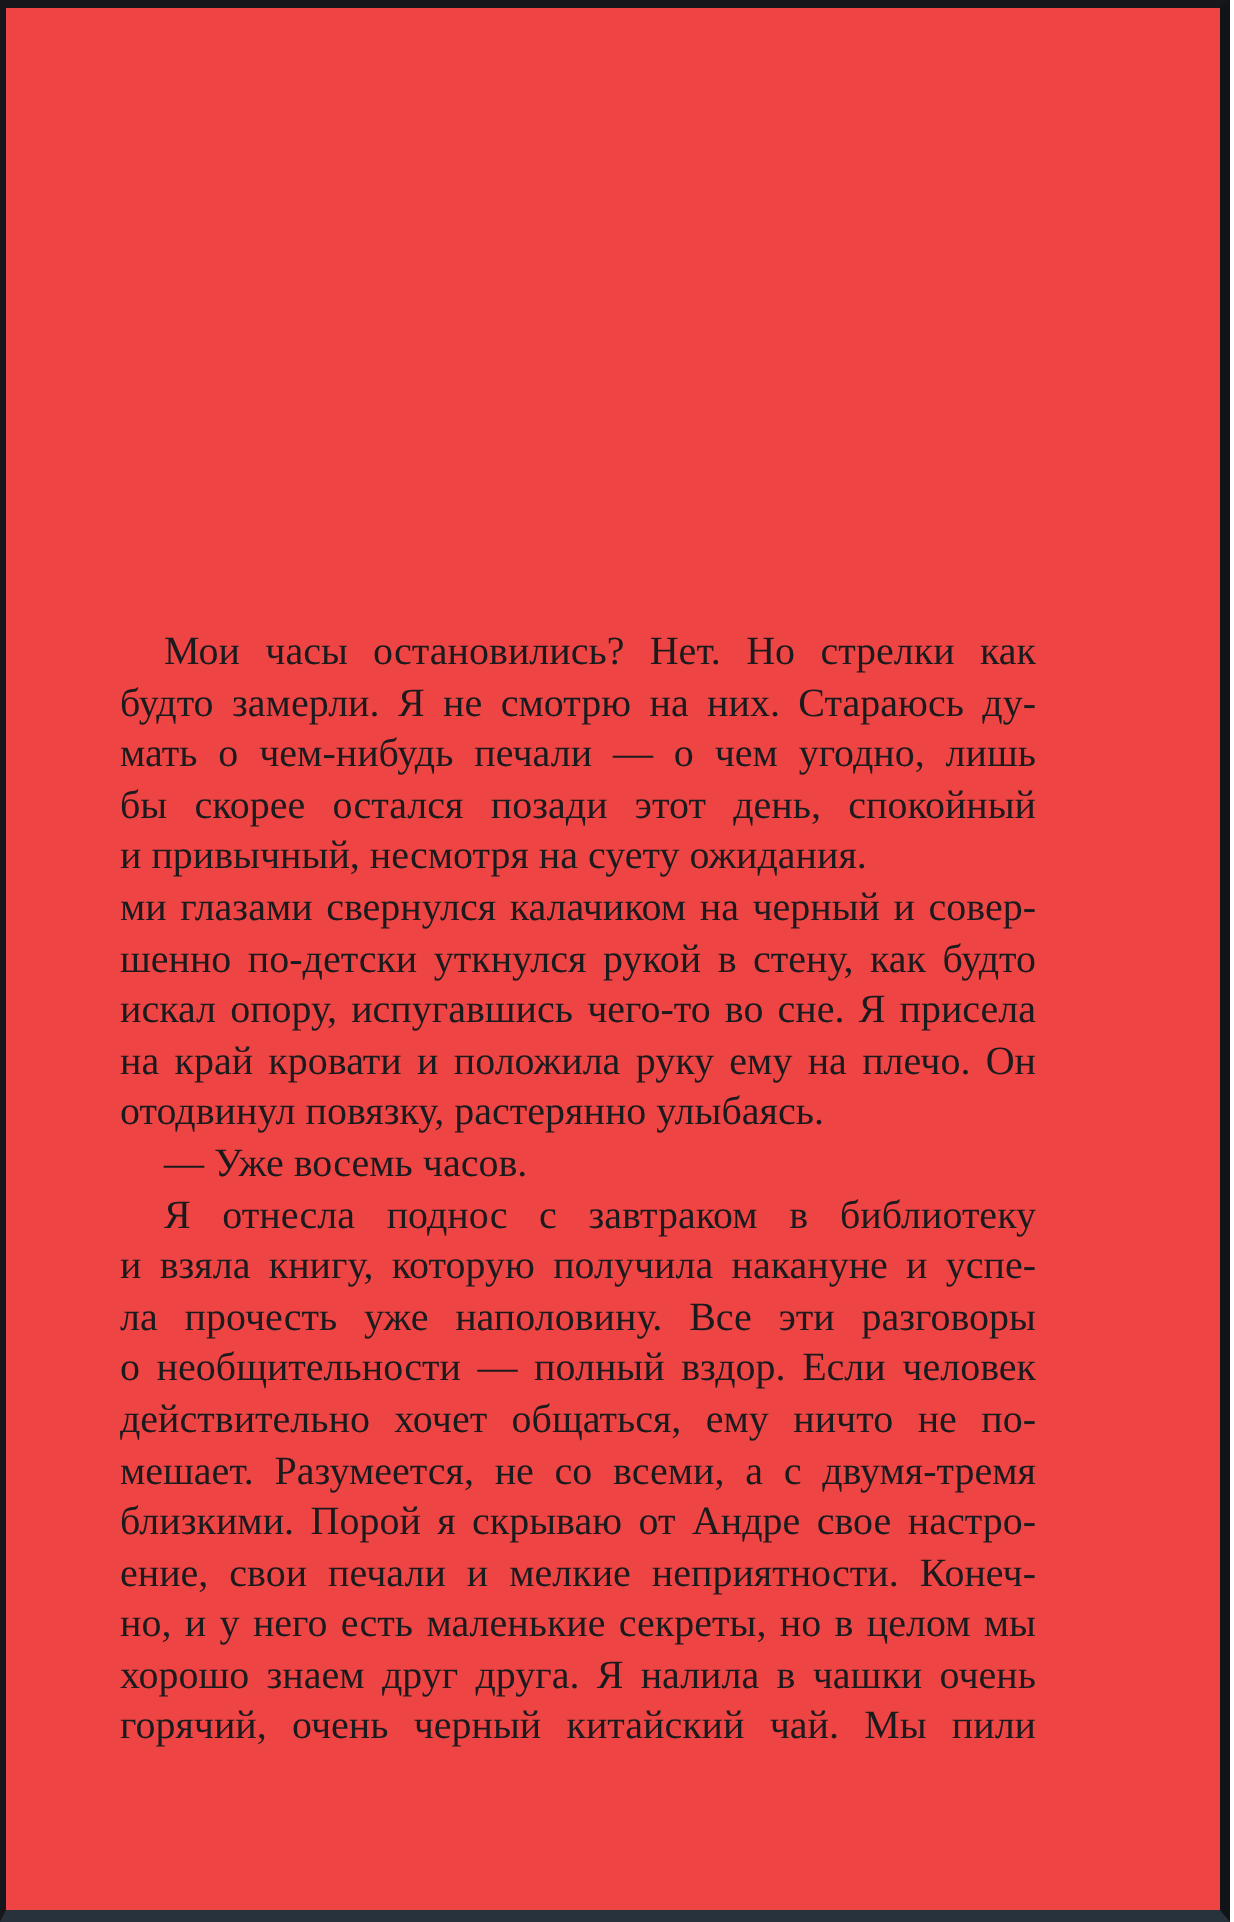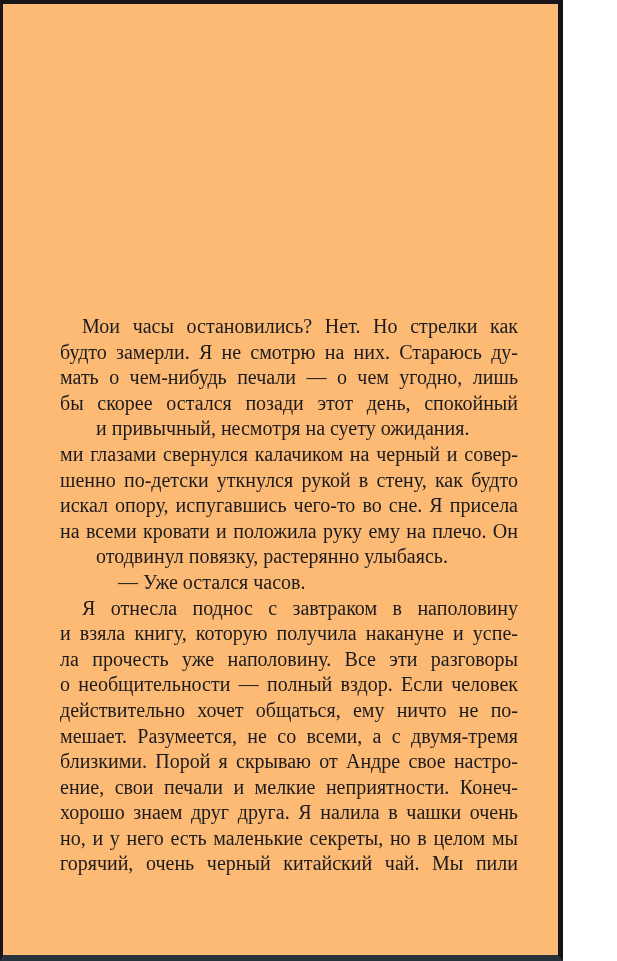--- a/index.html
+++ b/index.html
@@ -11,24 +11,24 @@
     width: 617px;
     height: 961px;
     position: relative;
     overflow: hidden;
     font-family: "Liberation Serif", "DejaVu Serif", serif;
   }
   .page {
     position: absolute;
     left: 0;
     top: 0;
-    width: 563px;
+    width: 615px;
     height: 961px;
     box-sizing: border-box;
-    background: #fdba74;
+    background: #ef4444;
     border-top: 4px solid #17171b;
     border-left: 3px solid #17171b;
     border-right: 5px solid #101419;
     border-bottom: 6px solid #27323d;
   }
   .text-block {
     position: absolute;
     left: 57px;
     top: 310px;
     width: 458px;
@@ -45,52 +45,51 @@
     text-align-last: justify;
     white-space: normal;
     overflow: hidden;
     height: 25.6px;
   }
   .line.first {
     text-indent: 22px;
   }
   .line.para-end {
     text-align-last: left;
-    margin-left: 36px;
   }
 </style>
 </head>
 <body>
 
 <div class="page">
   <div class="text-block">
       <div class="paragraph">
         <div class="line first">Мои часы остановились? Нет. Но стрелки как</div>
         <div class="line">будто замерли. Я не смотрю на них. Стараюсь ду-</div>
         <div class="line">мать о чем-нибудь печали — о чем угодно, лишь</div>
         <div class="line">бы скорее остался позади этот день, спокойный</div>
         <div class="line para-end">и привычный, несмотря на суету ожидания.</div>
       </div>
       <div class="paragraph">
         <div class="line">ми глазами свернулся калачиком на черный и совер-</div>
         <div class="line">шенно по-детски уткнулся рукой в стену, как будто</div>
         <div class="line">искал опору, испугавшись чего-то во сне. Я присела</div>
-        <div class="line">на всеми кровати и положила руку ему на плечо. Он</div>
+        <div class="line">на край кровати и положила руку ему на плечо. Он</div>
         <div class="line para-end">отодвинул повязку, растерянно улыбаясь.</div>
       </div>
       <div class="paragraph">
-        <div class="line first para-end">— Уже остался часов.</div>
+        <div class="line first para-end">— Уже восемь часов.</div>
       </div>
       <div class="paragraph">
-        <div class="line first">Я отнесла поднос с завтраком в наполовину</div>
+        <div class="line first">Я отнесла поднос с завтраком в библиотеку</div>
         <div class="line">и взяла книгу, которую получила накануне и успе-</div>
         <div class="line">ла прочесть уже наполовину. Все эти разговоры</div>
         <div class="line">о необщительности — полный вздор. Если человек</div>
         <div class="line">действительно хочет общаться, ему ничто не по-</div>
         <div class="line">мешает. Разумеется, не со всеми, а с двумя-тремя</div>
         <div class="line">близкими. Порой я скрываю от Андре свое настро-</div>
         <div class="line">ение, свои печали и мелкие неприятности. Конеч-</div>
+        <div class="line">но, и у него есть маленькие секреты, но в целом мы</div>
         <div class="line">хорошо знаем друг друга. Я налила в чашки очень</div>
-        <div class="line">но, и у него есть маленькие секреты, но в целом мы</div>
         <div class="line">горячий, очень черный китайский чай. Мы пили</div>
       </div>
     </div>
 </div>
 
 </body></html>

